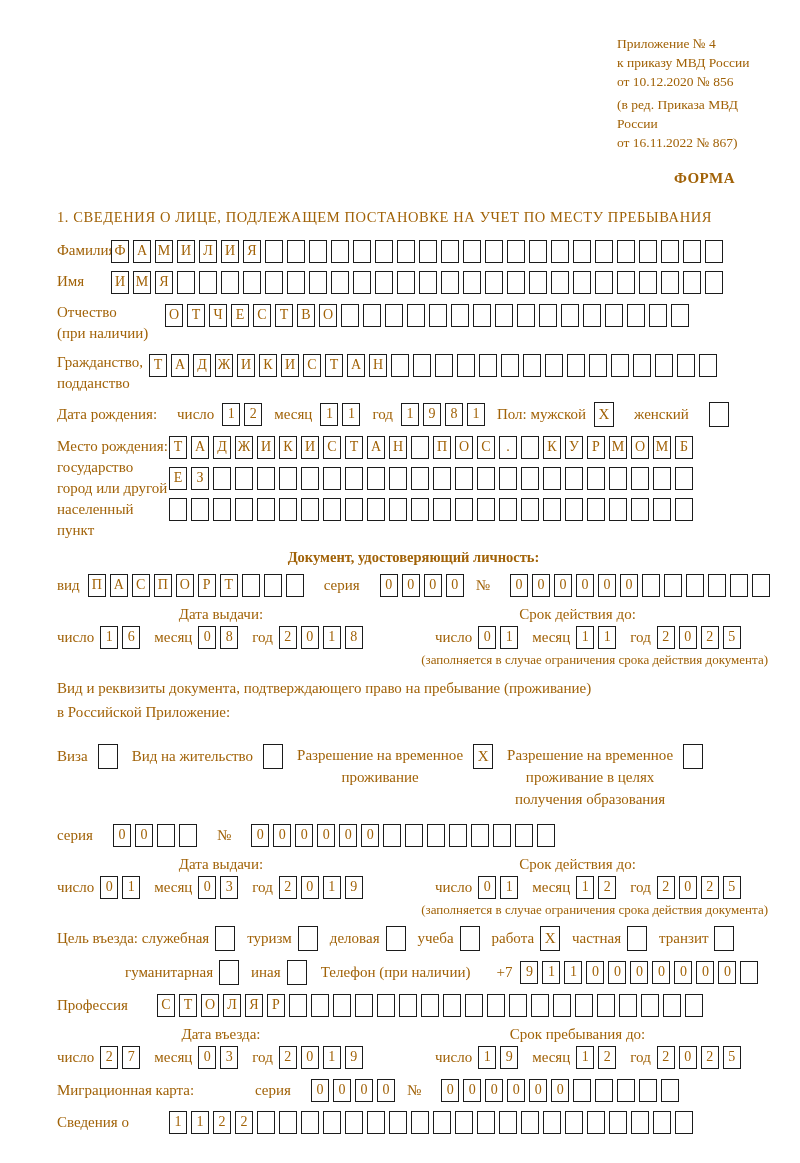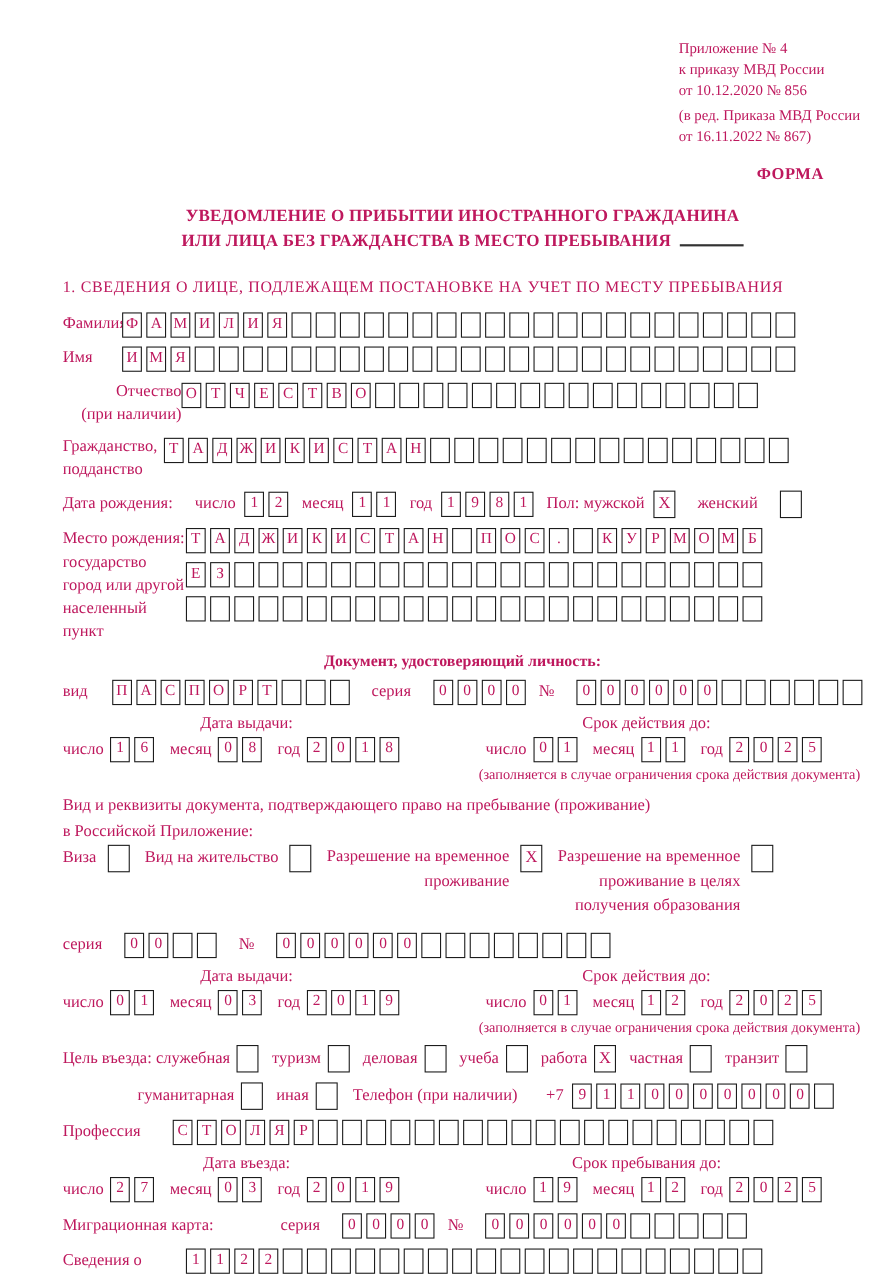--- a/index.html
+++ b/index.html
@@ -1,23 +1,23 @@
 <!DOCTYPE html>
 <html><head>
 <meta charset="utf-8">
 <style>
   html,body{margin:0;padding:0;background:#fff;}
   .page{
     position:relative;
     width:800px;height:1163px;
-    background:#fff;color:#be185d;
+    background:#fff;color:#a16207;
     font-family:"Liberation Serif","DejaVu Serif",serif;
     font-size:15px;
     box-sizing:border-box;
-    padding:34px 16px 10px 57px;
+    padding:34px 30px 10px 57px;
     overflow:hidden;
   }
   
   .appendix{margin-left:560px;line-height:19px;font-size:13.5px;}
   .appendix .gap{height:4px;}
   .forma{font-weight:bold;text-align:right;padding-right:35px;margin-top:18px;font-size:15px;letter-spacing:.5px;}
   
   .title{font-weight:bold;text-align:center;font-size:15.5px;line-height:22px;margin-top:18px;letter-spacing:.2px;}
   .title-underline{display:inline-block;width:58px;border-bottom:2px solid #333;height:14px;margin-left:8px;}
   .sec-heading{font-weight:normal;font-size:14.5px;margin-top:22px;margin-bottom:14px;letter-spacing:.6px;}
@@ -29,21 +29,21 @@
   .box{
     flex:none;display:inline-block;box-sizing:border-box;
     width:18px;height:23px;border:1.7px solid #1c1c1c;background:#fff;
     text-align:center;font-size:14px;line-height:20px;
   }
   .cbox{
     display:inline-block;box-sizing:border-box;
     width:20px;height:25px;border:1.7px solid #1c1c1c;background:#fff;
     text-align:center;font-size:15px;line-height:22px;vertical-align:middle;
   }
-  .w54{width:54px;} .w92{width:92px;} .w108{width:108px;text-align:right;} .w112{width:112px;}
+  .w54{width:54px;} .w92{width:92px;} .w108{width:108px;} .w112{width:112px;}
   .mt2{margin-top:2px;}
   .inl{display:flex;align-items:center;margin-bottom:9px;flex-wrap:nowrap;}
   .inl .lbl{margin-right:8px;}
   .inl .gap12{width:12px;flex:none;}
   .inl .gap20{width:20px;flex:none;}
   
   .stack{display:flex;flex-direction:column;gap:8px;}
   .doc-heading{font-weight:bold;text-align:center;font-size:14.5px;margin:4px 0 8px 0;}
   
   .dates-block{margin-bottom:4px;}
@@ -51,26 +51,26 @@
   .dh{font-size:15px;}
   .dh-left{width:46%;text-align:center;}
   .dh-right{width:54%;text-align:center;}
   .dates-row{display:flex;}
   .dfields{display:flex;align-items:center;}
   .dfields .lbl{margin-right:6px;}
   .dfields .boxrow{margin-right:14px;}
   .df-left{width:46%;}
   .df-right{width:54%;padding-left:50px;box-sizing:border-box;}
   .note-right{text-align:right;font-size:13px;margin-top:3px;margin-bottom:8px;padding-right:2px;}
-  .para{line-height:24px;margin-bottom:0;}
+  .para{line-height:24px;margin-bottom:20px;}
   
   .permits{display:flex;align-items:flex-start;margin-bottom:14px;}
   .opt{display:flex;align-items:flex-start;margin-right:14px;}
   .opt .optlbl{margin-right:10px;line-height:25px;}
-  .opt .multiline{text-align:right;line-height:22px;}
+  .opt .multiline{text-align:center;line-height:22px;}
   
   .purps{display:flex;align-items:center;margin-bottom:9px;}
   .purps .plbl{margin-right:6px;white-space:nowrap;}
   .purps .cbox{margin-right:12px;}
   .indent125{padding-left:68px;}
   .phone-lbl{margin-left:2px;margin-right:26px;white-space:nowrap;}
   .prefix{margin-right:8px;font-size:15px;}
   
   .legal{display:flex;align-items:flex-start;}
   .legal .lblcol{width:112px;line-height:22px;}
@@ -83,26 +83,20 @@
   <div class="appendix">
     <div>Приложение № 4</div>
     <div>к приказу МВД России</div>
     <div>от 10.12.2020 № 856</div>
     <div class="gap"></div>
     <div>(в ред. Приказа МВД России</div>
     <div>от 16.11.2022 № 867)</div>
   </div>
   <div class="forma">ФОРМА</div>
 
-  <div class="title">
-    <div>УВЕДОМЛЕНИЕ О ПРИБЫТИИ ИНОСТРАННОГО ГРАЖДАНИНА</div>
-    <div>
-      <span>ИЛИ ЛИЦА БЕЗ ГРАЖДАНСТВА В МЕСТО ПРЕБЫВАНИЯ</span><span class="title-underline"></span>
-    </div>
-  </div>
 
   <div class="sec-heading">1. СВЕДЕНИЯ О ЛИЦЕ, ПОДЛЕЖАЩЕМ ПОСТАНОВКЕ НА УЧЕТ ПО МЕСТУ ПРЕБЫВАНИЯ</div>
 
   <div class="row">
     <div class="lblcol w54">Фамилия</div>
     <div class="boxrow">
         <span class="box">Ф</span>
         <span class="box">А</span>
         <span class="box">М</span>
         <span class="box">И</span>

